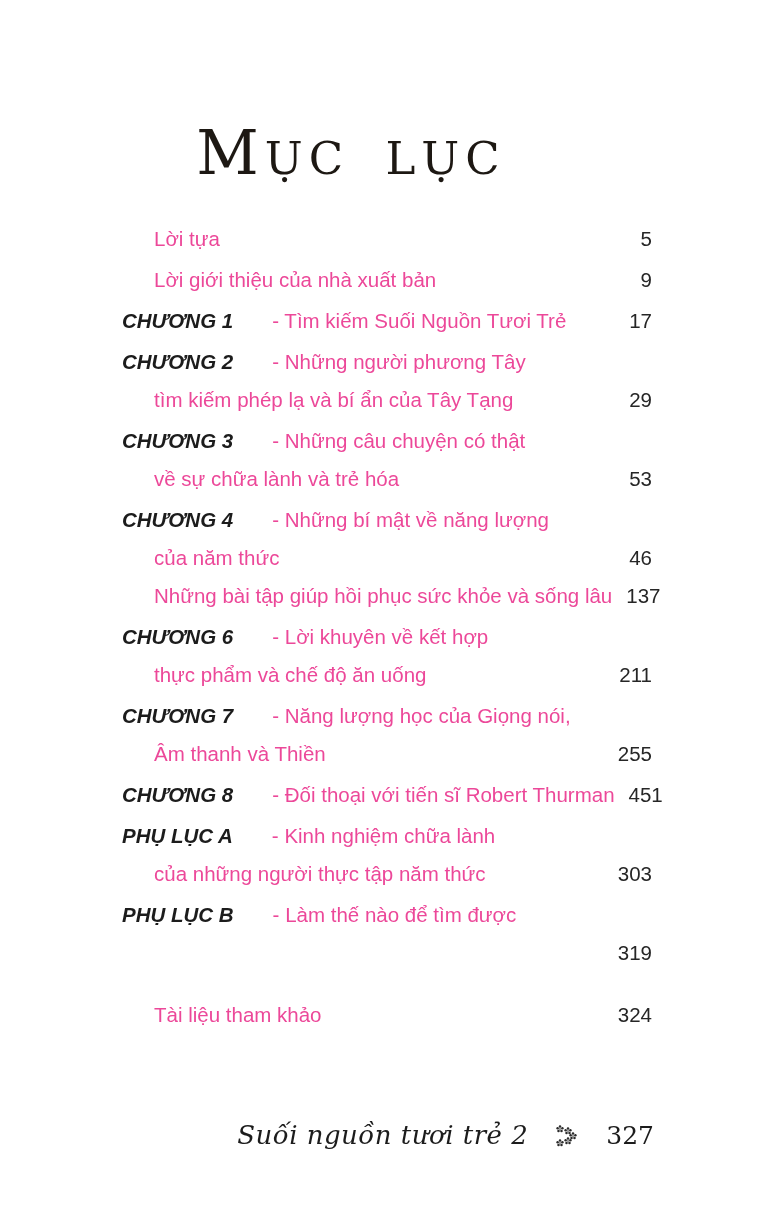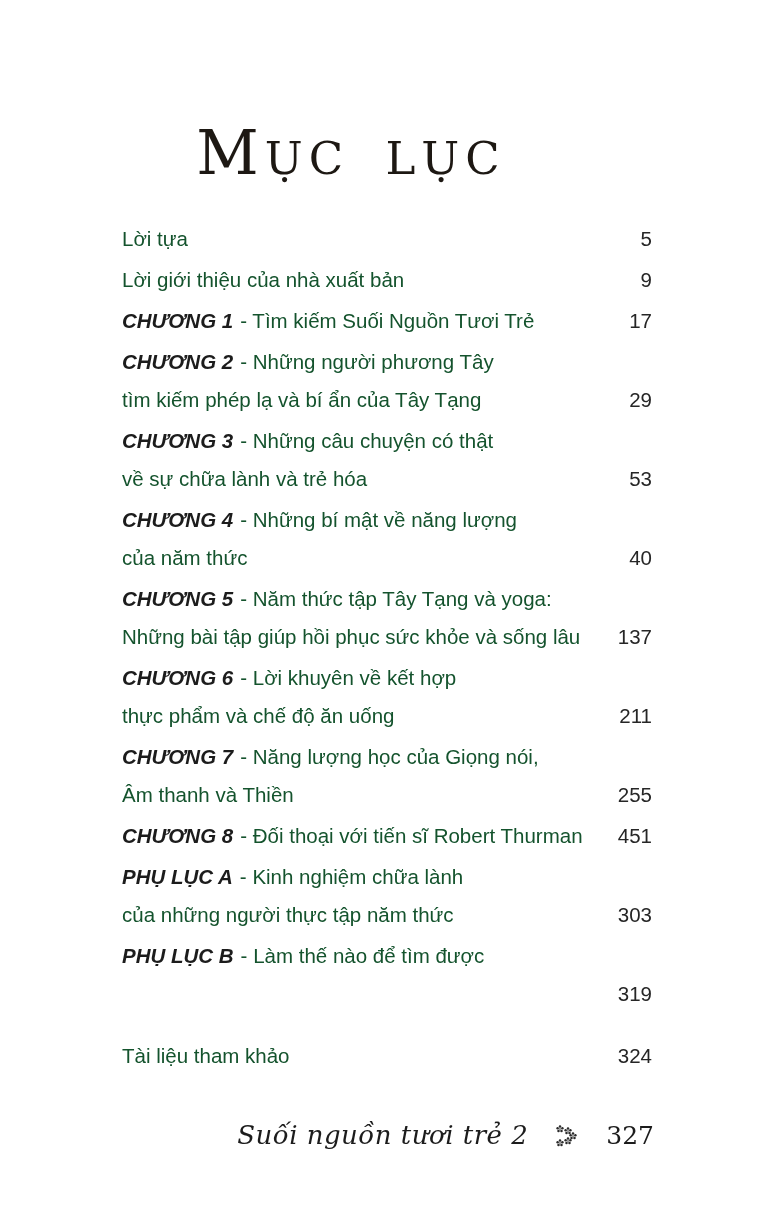--- a/index.html
+++ b/index.html
@@ -57,21 +57,22 @@
   .prefix {
     font-weight: 700;
     color: #1c1c1c;
     margin-right: 7px;
     white-space: pre;
     font-style: italic;
   }
   .prefix:empty { display: none; }
   .text {
     white-space: pre;
-    color: #14532d;
+    color: #ec4899;
+    margin-left: 32px;
   }
   .page-num {
     margin-left: auto;
     padding-left: 14px;
     color: #262626;
   }
 
   
   .footer {
     position: absolute;
@@ -139,26 +140,21 @@
       <span class="text">về sự chữa lành và trẻ hóa</span>
         <span class="page-num">53</span>
     </div>
     <div class="row">
       <span class="prefix">CHƯƠNG 4</span>
         <span class="text">- Những bí mật về năng lượng</span>
         <span class="page-num"></span>
     </div>
     <div class="row cont">
       <span class="text">của năm thức</span>
-        <span class="page-num">40</span>
-    </div>
-    <div class="row">
-      <span class="prefix">CHƯƠNG 5</span>
-        <span class="text">- Năm thức tập Tây Tạng và yoga:</span>
-        <span class="page-num"></span>
+        <span class="page-num">46</span>
     </div>
     <div class="row cont">
       <span class="text">Những bài tập giúp hồi phục sức khỏe và sống lâu</span>
         <span class="page-num">137</span>
     </div>
     <div class="row">
       <span class="prefix">CHƯƠNG 6</span>
         <span class="text">- Lời khuyên về kết hợp</span>
         <span class="page-num"></span>
     </div>

